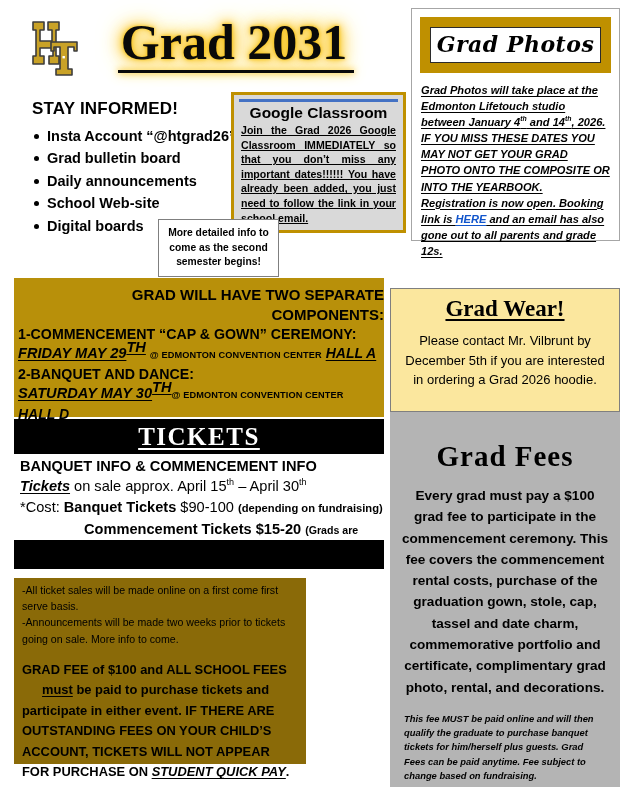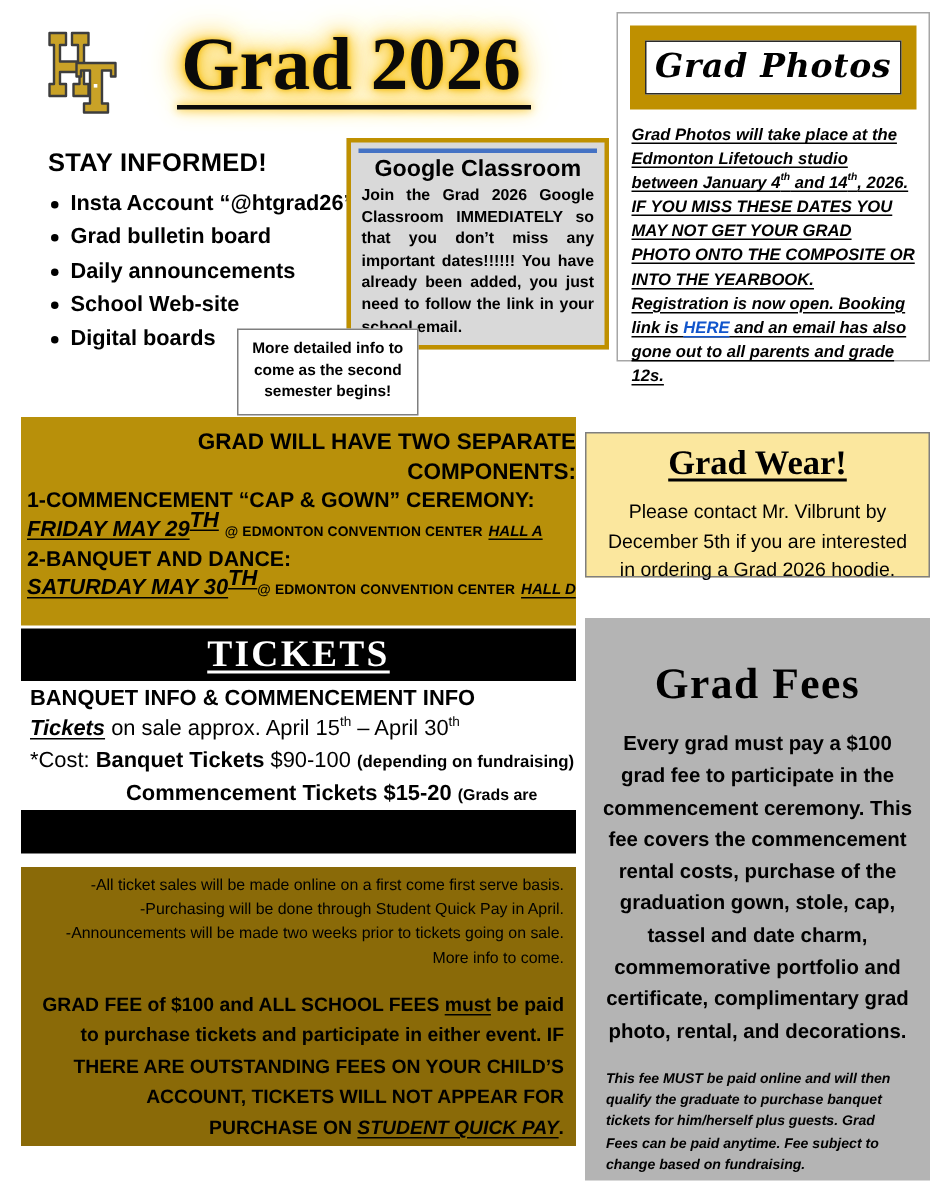--- a/index.html
+++ b/index.html
@@ -46,21 +46,21 @@
   .gclass{
     position:absolute;left:231px;top:92px;width:175px;height:141px;
     background:#d9d9d9;border:3px solid #bf9000;box-sizing:border-box;
   }
   .gclass-bar{height:3px;background:#4472c4;margin:4px 5px 0 5px;}
   .gclass h3{
     margin:2px 0 1px 0;text-align:center;font-size:15.5px;font-weight:bold;
   }
   .gclass p{
     margin:0;padding:0 7px;font-size:10.6px;line-height:14.6px;font-weight:bold;
-    text-align:justify;text-justify:inter-word;
+    text-align:justify;text-justify:inter-word;text-decoration:underline;
   }
 
   
   .callout{
     position:absolute;left:158px;top:219px;width:121px;height:58px;
     background:#fff;border:1px solid #7f7f7f;box-sizing:border-box;
     display:flex;align-items:center;justify-content:center;
   }
   .callout p{
     margin:0;text-align:center;font-size:10.3px;line-height:14.5px;font-weight:bold;
@@ -93,21 +93,21 @@
     background:#b8900a;
   }
   .gold-main .ctr{text-align:right;font-weight:bold;font-size:15px;line-height:20px;}
   .gold-main .l1{padding-top:7px;}
   .gold-main .row{font-weight:bold;font-size:14.2px;line-height:19px;padding-left:4px;}
   .gold-main .big-it{
     font-style:italic;font-weight:bold;font-size:14.6px;text-decoration:underline;
     text-underline-offset:2px;
   }
   .gold-main .sm{font-size:9.2px;font-weight:bold;letter-spacing:.1px;}
-  .gold-main .sm-u{font-size:10px;font-weight:bold;font-style:italic;
+  .gold-main .sm-u{font-size:14px;font-weight:bold;font-style:italic;
     text-decoration:underline;text-underline-offset:2px;}
 
   
   .tk-bar-top{position:absolute;left:14px;top:419px;width:370px;height:35px;background:#000;}
   .tk-title{
     position:absolute;left:14px;top:419px;width:370px;height:35px;
     display:flex;align-items:center;justify-content:center;
   }
   .tk-title span{
     color:#fff;font-family:"Liberation Serif", serif;font-weight:bold;font-size:25px;
@@ -120,35 +120,35 @@
   .tk2 i{font-weight:bold;font-style:italic;text-decoration:underline;text-underline-offset:2px;}
   .tk3{font-size:14.6px;line-height:21px;padding-left:12px;}
   .tk3 b{font-weight:bold;}
   .tk3 .paren{font-size:11.2px;font-weight:bold;}
   .tk4{font-size:14.6px;line-height:21px;padding-left:70px;font-weight:bold;}
   .tk4 .paren{font-size:10.6px;font-weight:bold;}
   .tk-bar-bot{position:absolute;left:14px;top:540px;width:370px;height:29px;background:#000;}
 
   
   .gold-bot{
-    position:absolute;left:14px;top:578px;width:370px;height:186px;background:#8a6a08;text-align:right;
+    position:absolute;left:14px;top:578px;width:292px;height:186px;background:#8a6a08;
   }
   .gold-bot .small{
     font-size:10.6px;line-height:16.2px;padding:4px 8px 0 8px;
   }
   .gold-bot .big{
     font-size:12.9px;font-weight:bold;line-height:20.5px;padding:13px 8px 0 8px;
   }
-  .gold-bot .big u{text-underline-offset:2px;}
+  .gold-bot .big u{text-underline-offset:2px;margin-left:20px;}
   .gold-bot .big .sq{font-style:italic;font-weight:bold;text-decoration:underline;
     text-underline-offset:2px;}
 
   
   .wear{
-    position:absolute;left:390px;top:288px;width:230px;height:97px;
+    position:absolute;left:390px;top:288px;width:230px;height:124px;
     background:#fbe79e;border:1px solid #7f7f7f;box-sizing:border-box;
   }
   .wear h3{
     margin:7px 0 0 0;text-align:center;font-family:"Liberation Serif", serif;
     font-size:23px;font-weight:bold;text-decoration:underline;text-underline-offset:3px;
   }
   .wear p{
     margin:9px 14px 0 14px;text-align:center;font-size:13px;line-height:19.5px;font-weight:normal;
   }
 
@@ -181,21 +181,21 @@
       </g>
       <g fill="#ffffff">
         <rect x="16" y="18" width="2.6" height="2.6"></rect>
         <rect x="16" y="36" width="2.6" height="2.6"></rect>
         <rect x="33.5" y="40" width="2.4" height="2.4"></rect>
       </g>
     </svg>
   </div>
 
   <div class="title">
-    <div class="title-text">Grad 2026</div>
+    <div class="title-text">Grad 2031</div>
     <div class="title-underline"></div>
   </div>
 
   <div class="stay-informed">
     <h2>STAY INFORMED!</h2>
     <ul>
       <li>Insta Account “@htgrad26”</li>
       <li>Grad bulletin board</li>
       <li>Daily announcements</li>
       <li>School Web-site</li>
@@ -239,21 +239,20 @@
     <div class="tk1 l">BANQUET INFO &amp; COMMENCEMENT INFO</div>
     <div class="tk2 l"><i>Tickets</i><span> on sale approx. April 15</span><sup>th</sup><span> – April 30</span><sup>th</sup></div>
     <div class="tk3 l"><span>*Cost:</span> <b>Banquet Tickets</b><span> $90-100</span> <span class="paren">(depending on fundraising)</span></div>
     <div class="tk4"><b>Commencement Tickets</b><span> $15-20</span> <span class="paren">(Grads are free)</span></div>
   </div>
   <div class="tk-bar-bot"></div>
 
   <div class="gold-bot">
     <div class="small">
       <div>-All ticket sales will be made online on a first come first serve basis.</div>
-      <div>-Purchasing will be done through Student Quick Pay in April.</div>
       <div>-Announcements will be made two weeks prior to tickets going on sale. More info to come.</div>
     </div>
     <div class="big"><span>GRAD FEE of $100 and ALL SCHOOL FEES </span><u>must</u><span> be paid to purchase tickets and participate in either event. IF THERE ARE OUTSTANDING FEES ON YOUR CHILD’S ACCOUNT, TICKETS WILL NOT APPEAR FOR PURCHASE ON </span><span class="sq">STUDENT QUICK PAY</span><span>.</span></div>
   </div>
 
   <div class="wear">
     <h3>Grad Wear!</h3>
     <p>Please contact Mr. Vilbrunt by December 5th if you are interested in ordering a Grad 2026 hoodie.</p>
   </div>
 

